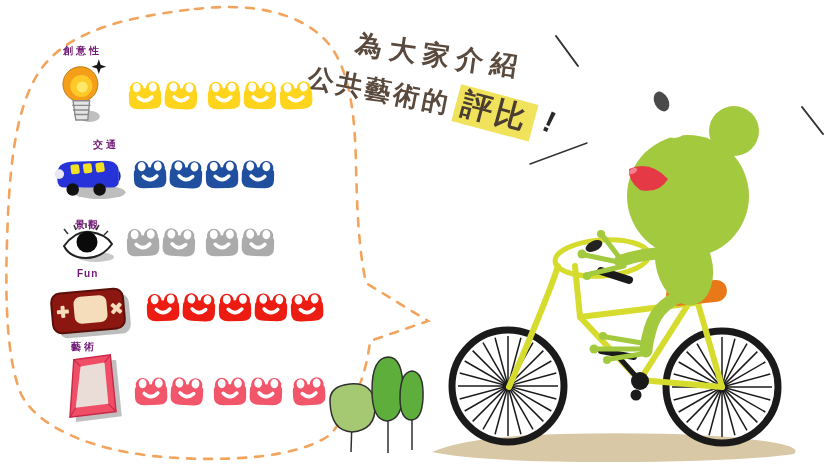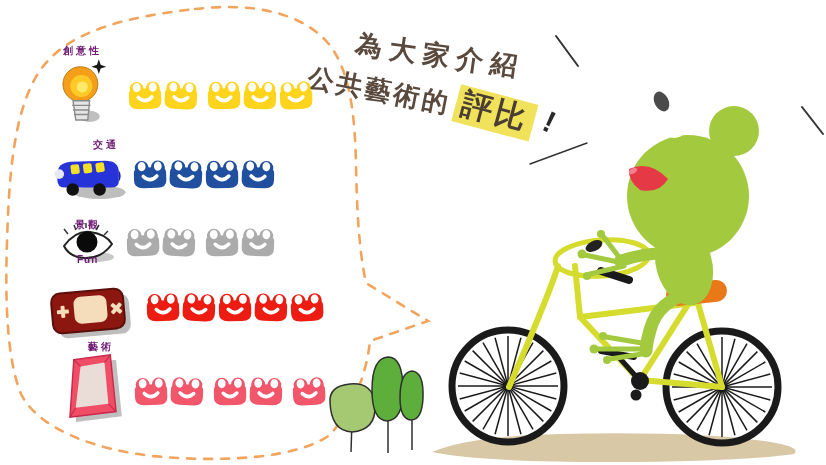--- a/index.html
+++ b/index.html
@@ -8,22 +8,22 @@
   #scene-svg{position:absolute;left:0;top:0;width:826px;height:465px;}
   .row-label{position:absolute;color:#701a75;font-size:10px;font-weight:bold;letter-spacing:3px;white-space:nowrap;}
   .row-icon{position:absolute;}
   .frog-row{position:absolute;display:flex;gap:2px;align-items:flex-start;}
   .frog{width:34px;height:29px;}
   .frog svg{display:block;}
   
   .r0l{left:63px;top:44px;}   .r0i{left:62px;top:56px;}   .r0f{left:128px;top:81px;}
   .r1l{left:73px;top:138px;margin-left:20px;}  .r1i{left:50px;top:153px;}  .r1f{left:133px;top:160px;}
   .r2l{left:75px;top:218px;}  .r2i{left:60px;top:222px;}  .r2f{left:126px;top:228px;}
-  .r3l{left:77px;top:254px;letter-spacing:1px;} .r3i{left:46px;top:282px;} .r3f{left:146px;top:293px;}
-  .r4l{left:88px;top:340px;}  .r4i{left:64px;top:352px;}  .r4f{left:134px;top:377px;}
+  .r3l{left:77px;top:268px;letter-spacing:1px;} .r3i{left:46px;top:282px;} .r3f{left:146px;top:293px;}
+  .r4l{left:71px;top:340px;}  .r4i{left:64px;top:352px;}  .r4f{left:134px;top:377px;}
   
   .hl-line1{position:absolute;left:358px;top:26px;transform:rotate(8deg);transform-origin:left top;
             font-size:27px;font-weight:bold;letter-spacing:7px;color:#5a4a3e;white-space:nowrap;}
   .hl-line2{position:absolute;left:312px;top:58px;transform:rotate(11deg);transform-origin:left top;
             font-size:26px;font-weight:bold;letter-spacing:3px;color:#5a4a3e;white-space:nowrap;}
   .hl-highlight{display:inline-block;background:#f0e25a;font-size:31px;line-height:1.1;
                 padding:1px 6px 3px;margin-left:5px;transform:rotate(4deg);color:#4a3d33;}
   .hl-bang{display:inline-block;font-size:30px;margin-left:10px;transform:rotate(14deg);color:#2a2a2a;}
 </style>
 </head>

